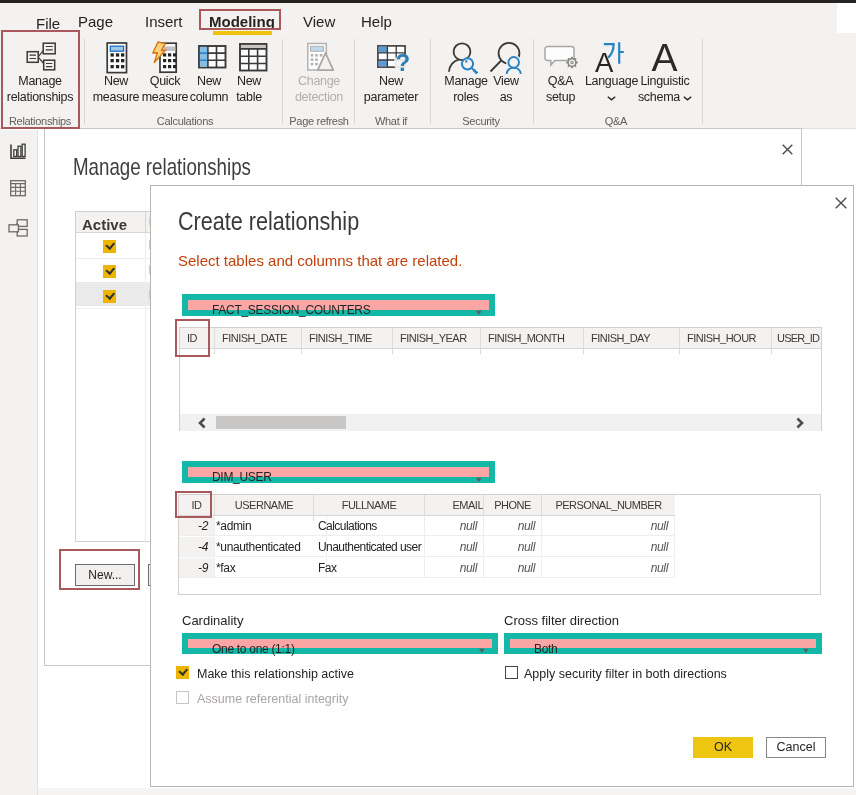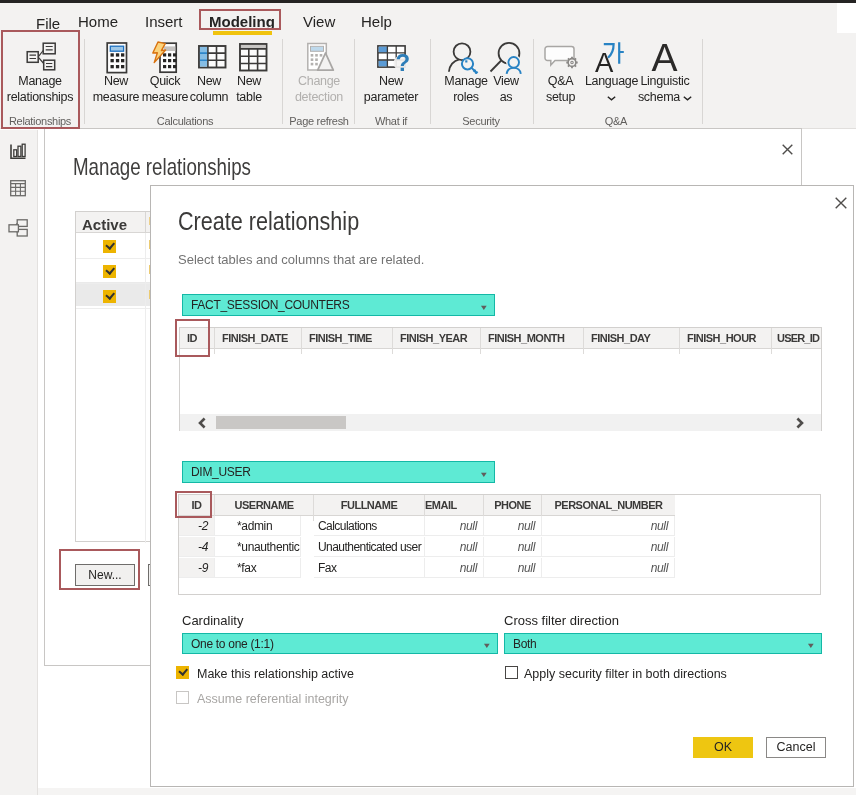--- a/index.html
+++ b/index.html
@@ -15,42 +15,42 @@
   .rlbl { position:absolute; font-size:12.5px; letter-spacing:-0.3px; color:#252423; text-align:center; line-height:15.5px; white-space:nowrap; }
   .rlbl.gray { color:#b2b0ae; }
   .glbl { position:absolute; top:82px; font-size:11px; letter-spacing:-0.3px; color:#605e5c; text-align:center; white-space:nowrap; }
   
   .redbox { position:absolute; border:2.5px solid #a9595c; background:transparent; z-index:50; }
   
   #sidebar { left:0; top:130px; width:38px; height:665px; background:#f3f2f1; border-right:1px solid #e3e1df; }
   
   #mdlg { left:44px; top:128px; width:758px; height:538px; background:#fff; border:1px solid #c8c6c4; z-index:5; }
   #cdlg { left:150px; top:185px; width:704px; height:602px; background:#fff; border:1px solid #b8b6b4; z-index:10; }
-  .ddown { position:absolute; border:1px solid #14b8a6; background:#5eead4; font-size:12px; letter-spacing:-0.3px; color:#252423; line-height:20px; padding-left:8px; }
+  .ddown { position:absolute; border:6px solid #14b8a6; background:#fca5a5; font-size:12px; letter-spacing:-0.3px; color:#252423; line-height:20px; padding-left:24px; }
   .ddown .car { position:absolute; right:7px; top:0px; font-size:7.5px; color:#605e5c; transform:scaleX(1.3); }
   .chk { position:absolute; width:14px; height:14px; }
   .ychk { width:13px; height:13px; background:#edb400; }
   .ychk:after { content:""; position:absolute; left:2.5px; top:2px; width:6px; height:3.5px; border-left:2.2px solid #33322f; border-bottom:2.2px solid #33322f; transform:rotate(-50deg); }
-  .h1c, .h2c { position:absolute; top:0; height:26px; font-size:11px; font-weight:bold; color:#3b3a39; line-height:20px; padding-left:7px; letter-spacing:-0.5px; border-right:1px solid #dddbd9; white-space:nowrap; overflow:hidden; }
+  .h1c, .h2c { position:absolute; top:0; height:26px; font-size:11px; font-weight:normal; color:#3b3a39; line-height:20px; padding-left:7px; letter-spacing:-0.5px; border-right:1px solid #dddbd9; white-space:nowrap; overflow:hidden; }
   .t2row { position:absolute; left:0; width:496px; height:21px; font-size:12px; color:#252423; letter-spacing:-0.35px; }
   .t2row .c { position:absolute; top:0; height:20px; line-height:20px; border-right:1px solid #ededed; border-bottom:1px solid #ededed; white-space:nowrap; overflow:hidden; }
   .t2row .id { left:0; width:36px; background:#f3f2f1; text-align:right; padding-right:6px; font-style:italic; }
-  .t2row .u { left:36px; width:86px; padding-left:22px; }
+  .t2row .u { left:36px; width:112px; padding-left:1px; }
   .t2row .f { left:135px; width:111px; padding-left:4px; letter-spacing:-0.55px; }
   .t2row .n { left:246px; width:59px; }
   .t2row .n2 { left:305px; width:58px; }
   .t2row .n3 { left:363px; width:133px; }
   .t2row .n, .t2row .n2, .t2row .n3 { text-align:right; padding-right:6px; font-style:italic; color:#555; }
 </style>
 </head>
 <body>
 <div id="topblack" class="abs"></div>
 <div id="menubar" class="abs">
   <span class="mi" style="left:36px;top:12px;">File</span>
-  <span class="mi" style="left:78px;">Home</span>
+  <span class="mi" style="left:78px;">Page</span>
   <span class="mi" style="left:145px;">Insert</span>
   <span class="mi" style="left:209px;font-weight:bold;">Modeling</span>
   <span class="mi" style="left:303px;">View</span>
   <span class="mi" style="left:361px;">Help</span>
 </div>
 <div class="redbox" style="left:199px;top:9px;width:82px;height:21px;z-index:60;"></div>
 <div class="abs" style="left:213px;top:31px;width:59px;height:3.5px;background:#f0c30e;z-index:60;"></div>
 <div id="ribbon" class="abs">
 
   <div id="ic-mrel" style="position:absolute;left:26px;top:9px;"><svg width="30" height="29">
@@ -257,21 +257,21 @@
   <div class="abs" style="left:30px;top:435px;width:60px;height:22px;background:#f1f0ef;border:1px solid #6f6d6b;font-size:12px;color:#252423;text-align:center;line-height:20px;">New...</div>
   <div class="abs" style="left:103px;top:435px;width:4px;height:22px;background:#f1f0ef;border:1px solid #6f6d6b;border-right:none;"></div>
 </div>
 <div class="redbox" style="left:59px;top:549px;width:81px;height:41px;z-index:8;"></div>
 
 <div id="cdlg" class="abs">
   <div style="position:absolute;left:684px;top:9px;"><svg width="12" height="12">
         <path d="M0.7 0.7 L11.3 11.3 M11.3 0.7 L0.7 11.3" stroke="#4f4d4b" stroke-width="1.4"></path>
       </svg></div>
   <div class="abs" style="left:27px;top:20px;font-size:26px;color:#3b3a39;transform:scaleX(0.83);transform-origin:0 0;white-space:nowrap;">Create relationship</div>
-  <div class="abs" style="left:27px;top:66px;font-size:13px;color:#737373;">Select tables and columns that are related.</div>
+  <div class="abs" style="left:27px;top:66px;font-size:15px;color:#c2410c;">Select tables and columns that are related.</div>
 
   <div class="ddown" style="left:31px;top:108px;width:313px;height:22px;">FACT_SESSION_COUNTERS<span class="car" style="top:3px;">▼</span></div>
 
   <div class="abs" style="left:28px;top:141px;width:643px;height:104px;border:1px solid #d2d0ce;">
     <div class="abs" id="t1hdr" style="left:0;top:0;width:641px;height:21px;background:#f3f2f1;border-bottom:1px solid #d8d6d4;">
       <span class="h1c" style="left:0px;width:35px;">ID</span>
       <span class="h1c" style="left:35px;width:87px;">FINISH_DATE</span>
       <span class="h1c" style="left:122px;width:91px;">FINISH_TIME</span>
       <span class="h1c" style="left:213px;width:88px;">FINISH_YEAR</span>
       <span class="h1c" style="left:301px;width:103px;">FINISH_MONTH</span>
@@ -292,21 +292,21 @@
   </div>
 
   <div class="ddown" style="left:31px;top:275px;width:313px;height:22px;">DIM_USER<span class="car" style="top:3px;">▼</span></div>
 
   <div class="abs" style="left:27px;top:308px;width:643px;height:101px;border:1px solid #d2d0ce;">
     <div class="abs" id="t2grid" style="left:0;top:0;width:496px;">
       <div class="abs" style="left:0;top:0;width:496px;height:21px;background:#f3f2f1;border-bottom:1px solid #d8d6d4;">
         <span class="h2c" style="left:0px;width:36px;text-align:center;padding:0;">ID</span>
         <span class="h2c" style="left:36px;width:99px;text-align:center;padding:0;">USERNAME</span>
         <span class="h2c" style="left:135px;width:111px;text-align:center;padding:0;">FULLNAME</span>
-        <span class="h2c" style="left:246px;width:59px;text-align:left;padding:0;">EMAIL</span>
+        <span class="h2c" style="left:246px;width:59px;text-align:right;padding:0;">EMAIL</span>
         <span class="h2c" style="left:305px;width:58px;text-align:center;padding:0;">PHONE</span>
         <span class="h2c" style="left:363px;width:133px;text-align:center;padding:0;border-right:none;">PERSONAL_NUMBER</span>
       </div>
       <div class="t2row" style="top:21px;">
         <span class="c id">-2</span>
           <span class="c u">*admin</span>
           <span class="c f">Calculations</span>
           <span class="c n">null</span>
           <span class="c n2">null</span>
           <span class="c n3">null</span>

